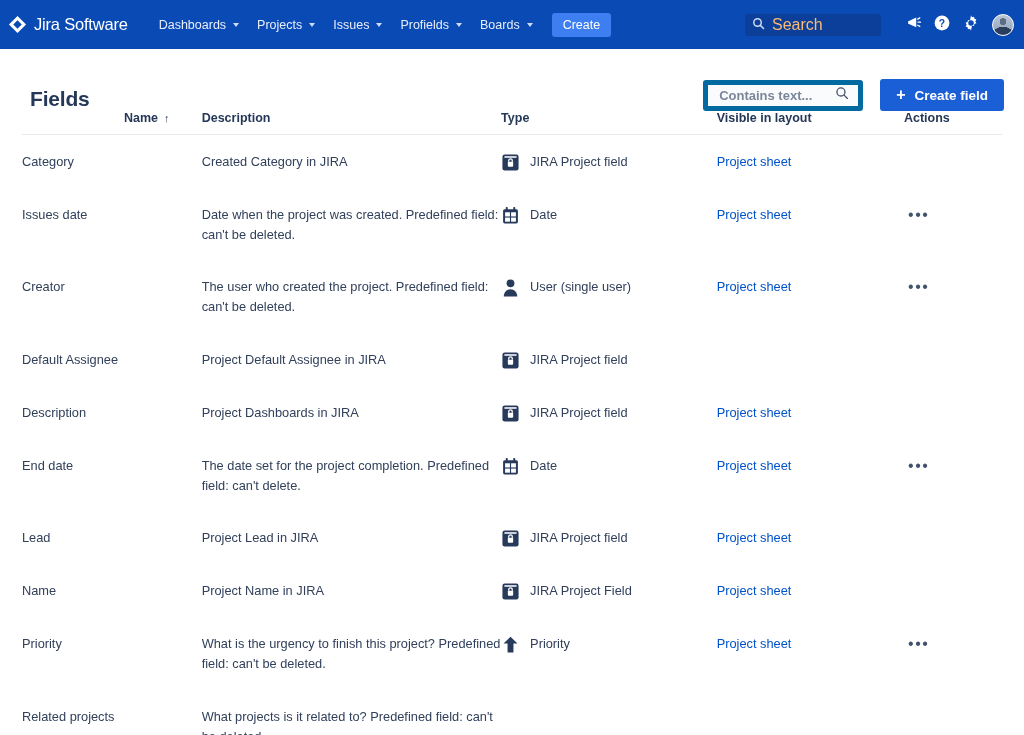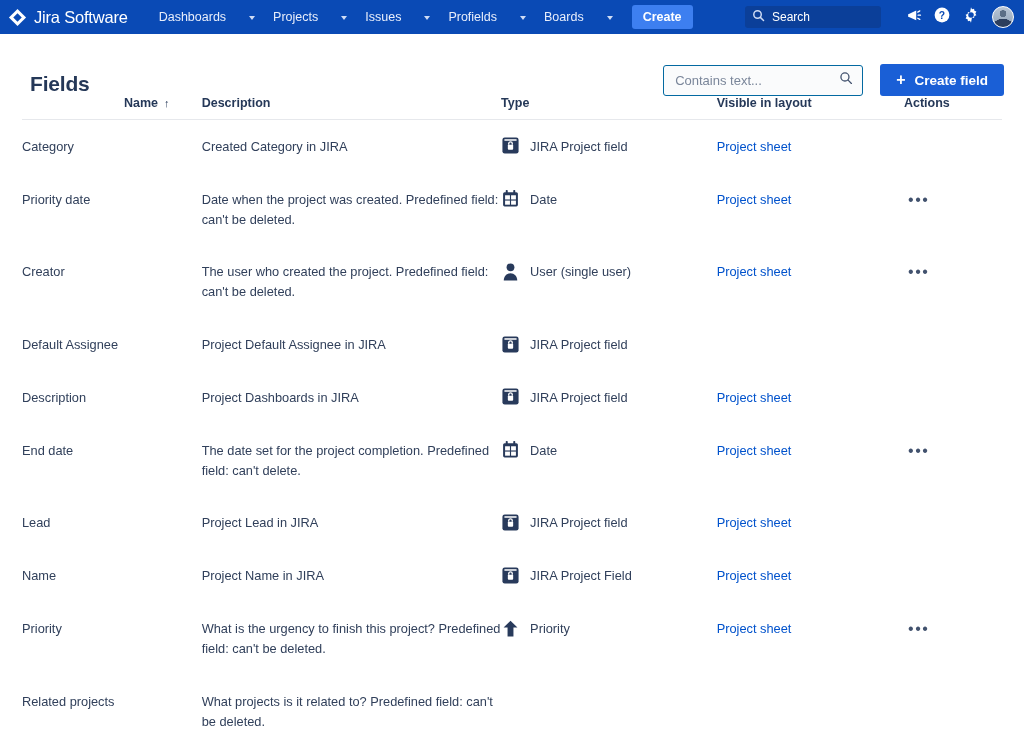--- a/index.html
+++ b/index.html
@@ -7,21 +7,21 @@
   html, body {
     margin: 0; padding: 0;
     width: 1024px; height: 735px;
     background: #ffffff;
     font-family: "Liberation Sans", sans-serif;
     -webkit-font-smoothing: antialiased;
   }
 
   
   .topnav {
-    height: 34px;
+    height: 49px;
     background: #0a4ab5;
     display: flex;
     align-items: center;
     padding: 0 10px 0 8px;
     position: relative;
   }
   .brand {
     display: flex;
     align-items: center;
     gap: 7px;
@@ -35,37 +35,37 @@
     letter-spacing: -0.2px;
     white-space: nowrap;
   }
   .navitems { display: flex; align-items: center; gap: 0px; }
   .navitem {
     color: #e8eefb;
     font-size: 12.5px;
     padding: 5px 9px;
     display: flex;
     align-items: center;
-    gap: 23px;
+    gap: 7px;
     border-radius: 3px;
     cursor: pointer;
     white-space: nowrap;
   }
   .caret {
     width: 0; height: 0;
     border-left: 3.5px solid transparent;
     border-right: 3.5px solid transparent;
     border-top: 4px solid #cfdcf5;
     margin-top: 1px;
   }
   .create-btn {
     background: #3d7ff0;
     color: #ffffff;
     font-size: 12.5px;
-    font-weight: bold;
+    font-weight: normal;
     padding: 5px 11px;
     border-radius: 3px;
     margin-left: 10px;
     cursor: pointer;
     white-space: nowrap;
   }
   .nav-right {
     margin-left: auto;
     display: flex;
     align-items: center;
@@ -78,22 +78,22 @@
     height: 22px;
     display: flex;
     align-items: center;
     padding: 0 7px;
     gap: 7px;
     margin-right: 16px;
     cursor: text;
   }
   .searchbox .sicon { flex: none; display: block; }
   .search-ph {
-    color: #ffffff;
-    font-size: 12px;
+    color: #fdba74;
+    font-size: 16px;
     white-space: nowrap;
   }
   .navicon {
     width: 26px; height: 26px;
     display: flex;
     align-items: center;
     justify-content: center;
     border-radius: 3px;
     cursor: pointer;
   }
@@ -125,29 +125,30 @@
     font-weight: bold;
     letter-spacing: -0.2px;
   }
   .head-right {
     margin-left: auto;
     display: flex;
     align-items: center;
     gap: 17px;
   }
   .filter-input {
-    width: 200px;
+    width: 160px;
     height: 31px;
-    border: 1px solid #0369a1;
+    border: 5px solid #0369a1;
     border-radius: 3px;
     background: #fafbfc;
     display: flex;
     align-items: center;
     padding: 0 9px 0 11px;
     cursor: text;
+    font-weight: bold;
   }
   .filter-input .ph {
     color: #7a869a;
     font-size: 13px;
     flex: 1;
     white-space: nowrap;
   }
   .btn-primary {
     background: #1a5fd6;
     color: #fff;
@@ -209,21 +210,21 @@
     line-height: 1.55;
     margin-left: 24px;
   }
   table.fields tr.row td { border-bottom: none; }
   table.fields tr.row:last-child td { border-bottom: 1.5px solid #e6e8ec; }
   td.c-name { padding-left: 102px; white-space: nowrap; }
   td.c-desc { padding-right: 30px; }
 
   .type-cell {
     display: flex;
-    align-items: center;
+    align-items: flex-end;
     gap: 10px;
   }
   .type-icon { flex: none; display: block; margin-top: -2px; }
   .type-label { white-space: nowrap; }
 
   .link {
     color: #0052cc;
     font-size: 12.8px;
     cursor: pointer;
     white-space: nowrap;
@@ -382,21 +383,21 @@
                     <rect x="7.2" y="9.1" width="5.6" height="5.4" rx="1" fill="#ffffff"></rect>
                   </svg>
                 </span>
                 <span class="type-label">JIRA Project field</span>
               </div>
             </td>
             <td><span class="link">Project sheet</span></td>
             <td></td>
           </tr>
           <tr class="row">
-            <td class="c-name">Priority date</td>
+            <td class="c-name">Issues date</td>
             <td class="c-desc">Date when the project was created. Predefined field: can't be deleted.</td>
             <td>
               <div class="type-cell">
                 <span>
                   <svg class="type-icon" width="19" height="19" viewBox="0 0 20 20">
                     <rect x="5" y="1" width="2.1" height="3.4" rx="0.8" fill="#283a5b"></rect>
                     <rect x="12.9" y="1" width="2.1" height="3.4" rx="0.8" fill="#283a5b"></rect>
                     <rect x="2.2" y="3.3" width="15.6" height="15" rx="1.6" fill="#283a5b"></rect>
                     <rect x="4.3" y="6.6" width="5.1" height="4.4" fill="#ffffff"></rect>
                     <rect x="10.6" y="6.6" width="5.1" height="4.4" fill="#ffffff"></rect>

